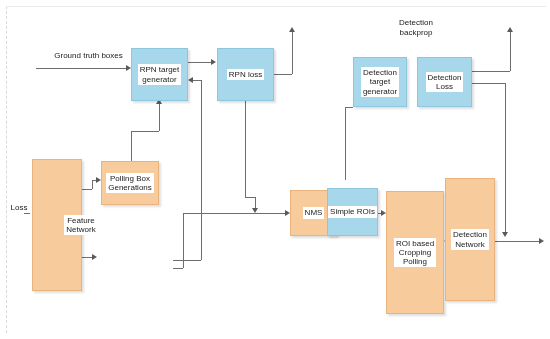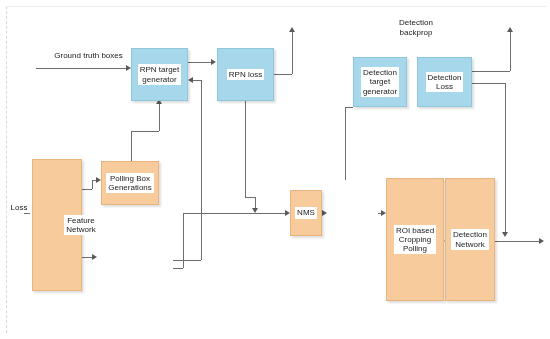--- a/index.html
+++ b/index.html
@@ -167,26 +167,29 @@
     <span class="lbl">Detection
 target
 generator</span>
   </div>
 
   <div class="node blue" style="left:417px;top:57px;width:55px;height:50px;">
     <span class="lbl">Detection
 Loss</span>
   </div>
 
-  <div class="node orange" style="left:290px;top:190px;width:32px;height:46px;">
+  <div class="node orange" style="left:290px;top:190px;width:47px;height:46px;">
     <span class="lbl">NMS</span>
   </div>
 
+  <div class="node blue" style="left:327px;top:188px;width:51px;height:48px;">
+    <span class="lbl">Simple ROIs</span>
+  </div>
 
-  <div class="node orange tall" style="left:386px;top:178px;width:58px;height:123px;">
+  <div class="node orange tall" style="left:386px;top:191px;width:58px;height:123px;">
     <span class="lbl">ROI based
 Cropping
 Polling</span>
   </div>
 
   <div class="node orange tall" style="left:445px;top:178px;width:50px;height:123px;">
     <span class="lbl">Detection
 Network</span>
   </div>
 

